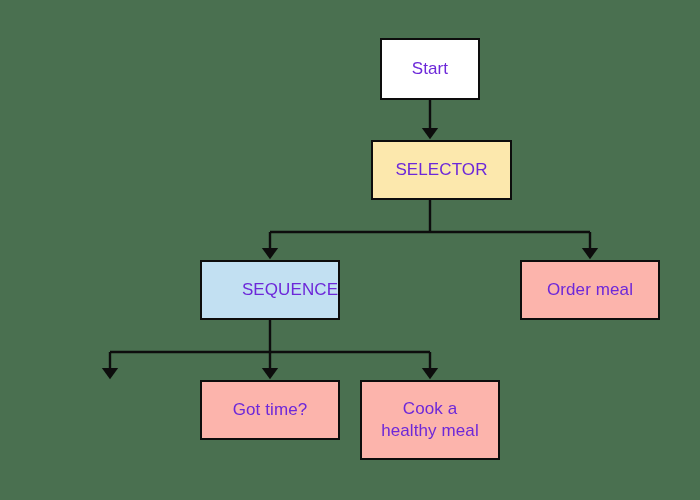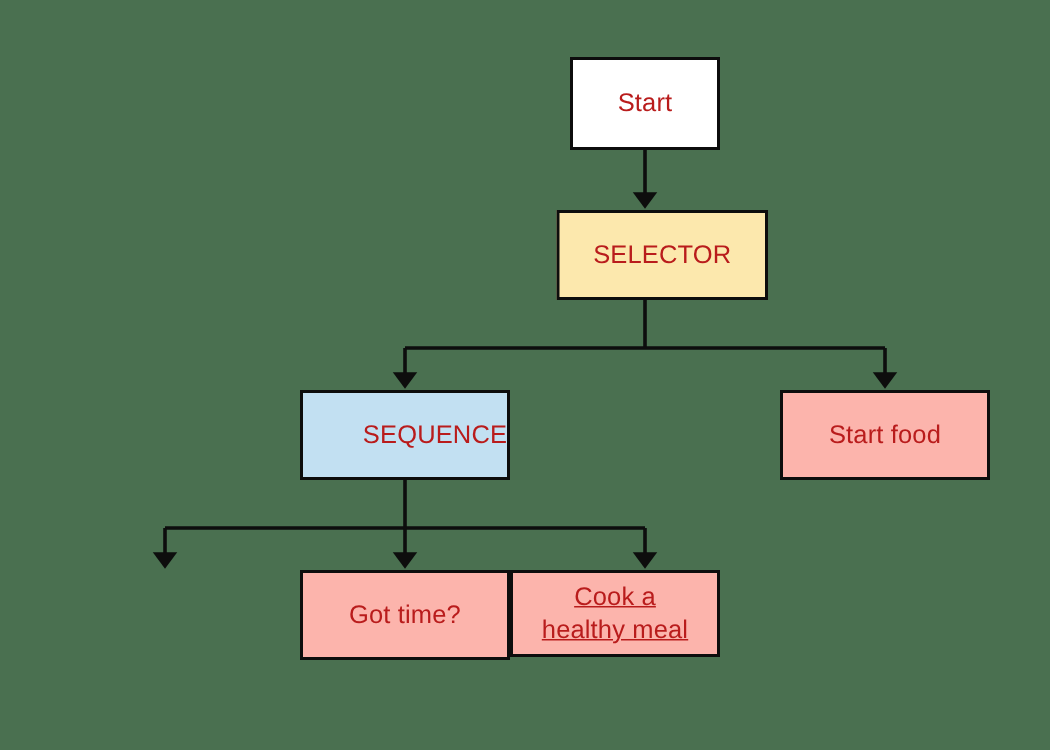--- a/index.html
+++ b/index.html
@@ -27,21 +27,21 @@
     height: 500px;
   }
   .node {
     position: absolute;
     box-sizing: border-box;
     border: 2.5px solid #0d0d0d;
     display: flex;
     align-items: center;
     justify-content: center;
     text-align: center;
-    color: #b91c1c;
+    color: #6d28d9;
     font-size: 17px;
     line-height: 1.28;
     letter-spacing: 0.1px;
     white-space: pre-line;
   }
   .node-start    { background: #ffffff; }
   .node-selector { background: #fce8ad; margin-left: 12px; }
   .node-sequence { background: #c2e0f2; padding-left: 40px; }
   .node-action   { background: #fcb4ac; }
 </style>
@@ -73,21 +73,21 @@
       <path d="M430,352 L430,371" marker-end="url(#arrowhead)"></path>
     </g>
   </svg>
 
   <div class="node node-start" style="left:380px; top:38px; width:100px; height:62px;">Start</div>
 
   <div class="node node-selector" style="left:359px; top:140px; width:141px; height:60px;">SELECTOR</div>
 
   <div class="node node-sequence" style="left:200px; top:260px; width:140px; height:60px;">SEQUENCE</div>
 
-  <div class="node node-action" style="left:520px; top:260px; width:140px; height:60px;">Start food</div>
+  <div class="node node-action" style="left:520px; top:260px; width:140px; height:60px;">Order meal</div>
 
 
   <div class="node node-action" style="left:200px; top:380px; width:140px; height:60px;">Got time?</div>
 
-  <div class="node node-action" style="left:340px; top:380px; width:140px; height:58px;text-decoration:underline;">Cook a
+  <div class="node node-action" style="left:360px; top:380px; width:140px; height:80px;">Cook a
 healthy meal</div>
 
 </div>
 
 </body></html>

